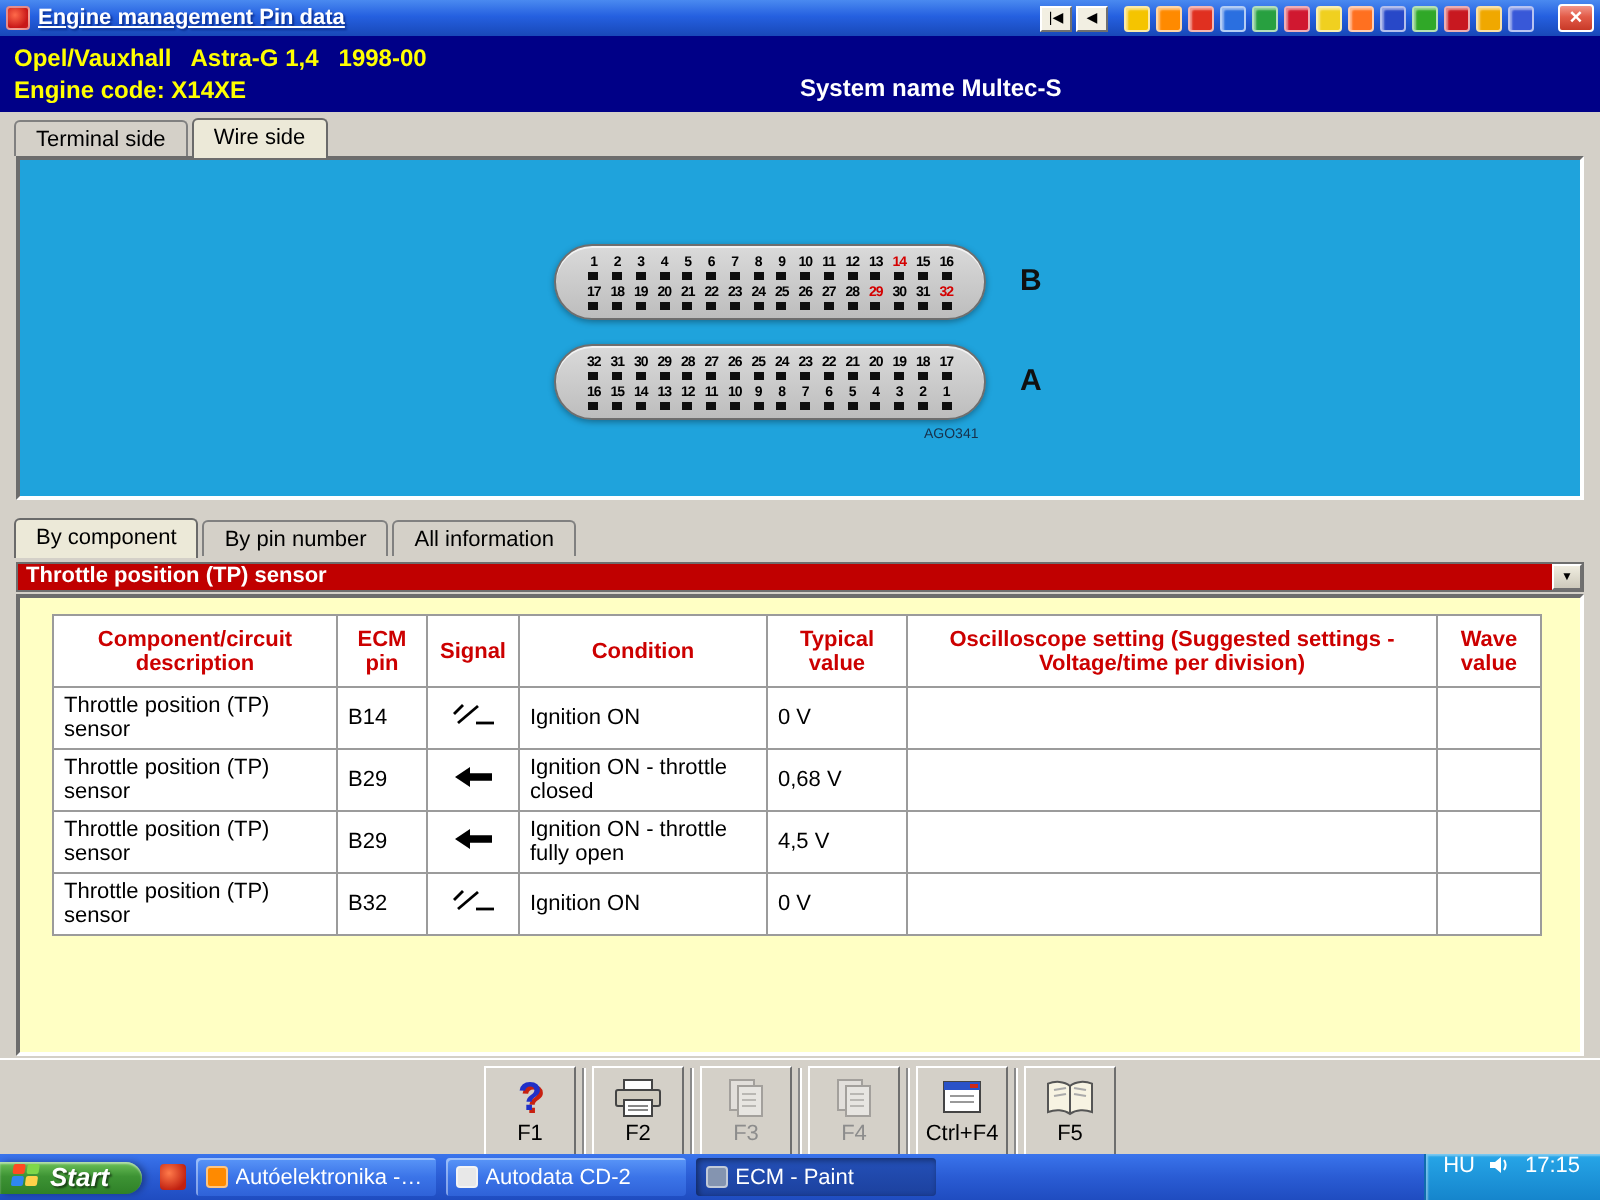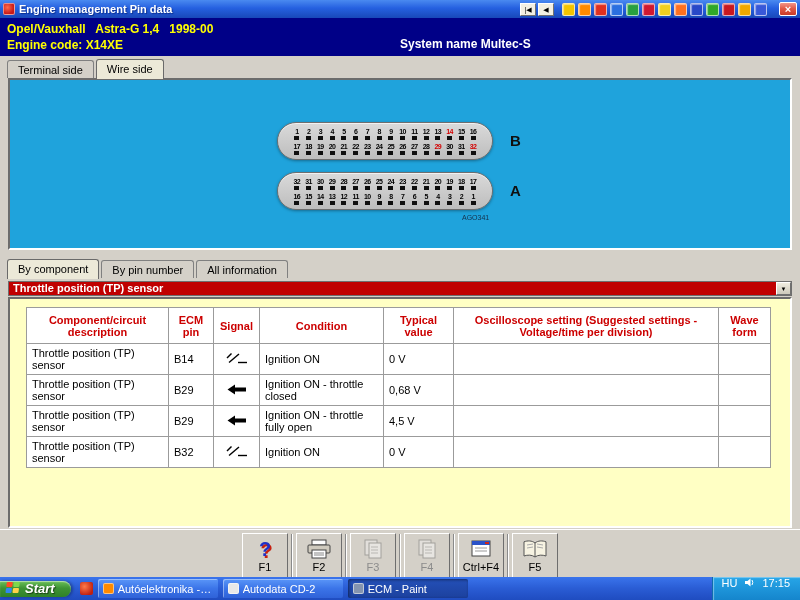--- a/index.html
+++ b/index.html
@@ -4,21 +4,21 @@
 <style>
   * { margin:0; padding:0; box-sizing:border-box; font-family:"Liberation Sans", sans-serif; cursor:default; }
   html,body { width:800px; height:600px; overflow:hidden; }
   body { background:#D4D0C8; position:relative; font-size:11px; color:#000; }
 
   
   .titlebar { height:18px; background:linear-gradient(180deg,#4a8af0 0%,#2560e0 45%,#1848b8 100%);
     display:flex; align-items:center; padding:0 3px; gap:4px; }
   .app-icon { width:12px; height:12px; border-radius:2px;
     background:radial-gradient(circle at 35% 35%, #ff6a4a, #c81818 70%); border:1px solid rgba(255,255,255,.5); }
-  .title-text { color:#fff; font-weight:bold; font-size:11px; text-shadow:1px 1px 1px rgba(0,30,120,.7); white-space:nowrap; }
+  .title-text { color:#fff; font-weight:bold; font-size:11px; text-shadow:1px 1px 1px rgba(0,30,120,.7); white-space:nowrap;text-decoration:underline; }
   .tb-right { margin-left:auto; display:flex; align-items:center; gap:3px; }
   .nav-btn { width:16px; height:13px; background:#f2efe2; border:1px solid; border-color:#fff #707070 #707070 #fff;
     font-size:7px; line-height:11px; text-align:center; color:#000; }
   .tb-icons { display:flex; gap:3px; margin:0 5px; }
   .tb-icon { width:13px; height:13px; border-radius:2px; border:1px solid rgba(255,255,255,.65);
     box-shadow:inset 1px 1px 1px rgba(255,255,255,.5); }
   .close-btn { width:18px; height:14px; margin-left:4px; border-radius:2px;
     background:linear-gradient(#f2968a,#e25b48 45%,#c83a28); border:1px solid #fff;
     color:#fff; font-weight:bold; font-size:11px; line-height:12px; text-align:center; }
 
@@ -458,21 +458,21 @@
 description</th>
           <th>ECM
 pin</th>
           <th>Signal</th>
           <th>Condition</th>
           <th>Typical
 value</th>
           <th>Oscilloscope setting (Suggested settings -
 Voltage/time per division)</th>
           <th>Wave
-form</th>
+value</th>
         </tr>
       </thead>
     <tbody>
         <tr>
           <td>Throttle position (TP) sensor</td>
           <td>B14</td>
           <td class="td-center"><svg width="22" height="13" viewBox="0 0 22 13">
               <line x1="12" y1="10.5" x2="21" y2="10.5" stroke="#000" stroke-width="1.4"></line>
               <line x1="3" y1="10.5" x2="13" y2="2" stroke="#000" stroke-width="1.4"></line>
               <line x1="1" y1="6" x2="5.5" y2="1.5" stroke="#000" stroke-width="1.4"></line>

